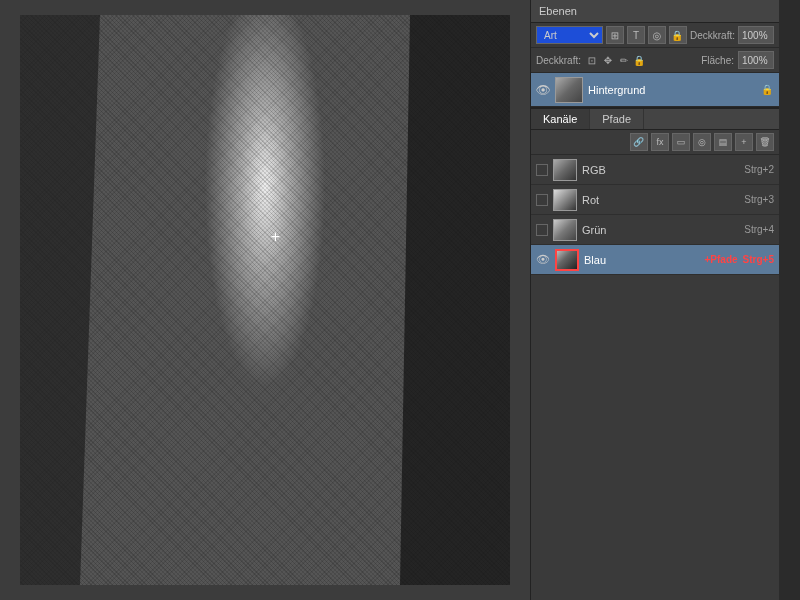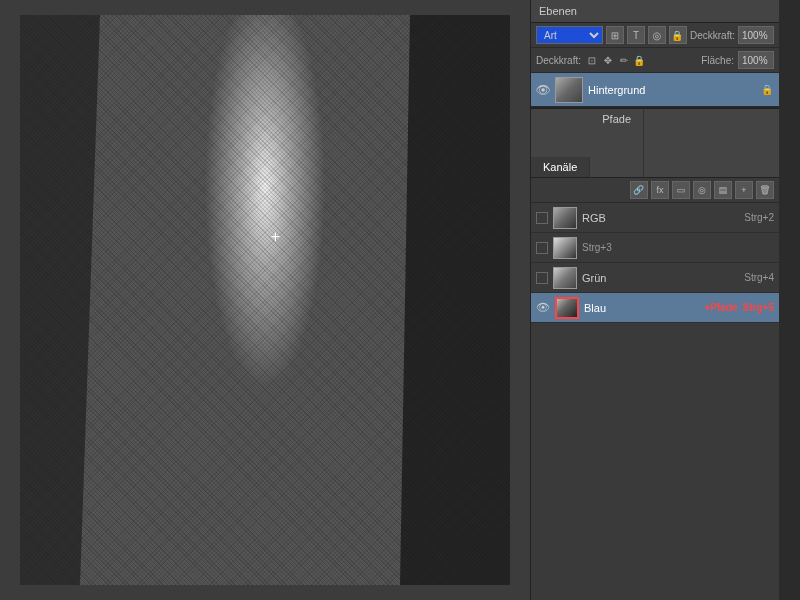--- a/index.html
+++ b/index.html
@@ -274,21 +274,20 @@
       padding: 4px 12px;
       font-size: 11px;
       cursor: pointer;
       color: #ccc;
       border-right: 1px solid #333;
     }
 
     .tab.active {
       background: #3a3a3a;
       color: #fff;
-      margin-top: 48px;
     }
 
     
     .channels-toolbar {
       display: flex;
       align-items: center;
       justify-content: flex-end;
       padding: 3px 5px;
       background: #3a3a3a;
       border-bottom: 1px solid #2a2a2a;
@@ -483,20 +482,21 @@
       </div>
       <span class="channel-name">RGB</span>
       <span class="channel-shortcut">Strg+2</span>
     </div>
 
     <div class="channel-row">
       <div class="ch-checkbox"></div>
       <div class="ch-thumb">
         <div class="ch-thumb-red"></div>
       </div>
+      <span class="channel-name">Rot</span>
       <span class="channel-shortcut">Strg+3</span>
     </div>
 
     <div class="channel-row">
       <div class="ch-checkbox"></div>
       <div class="ch-thumb">
         <div class="ch-thumb-green"></div>
       </div>
       <span class="channel-name">Grün</span>
       <span class="channel-shortcut">Strg+4</span>

